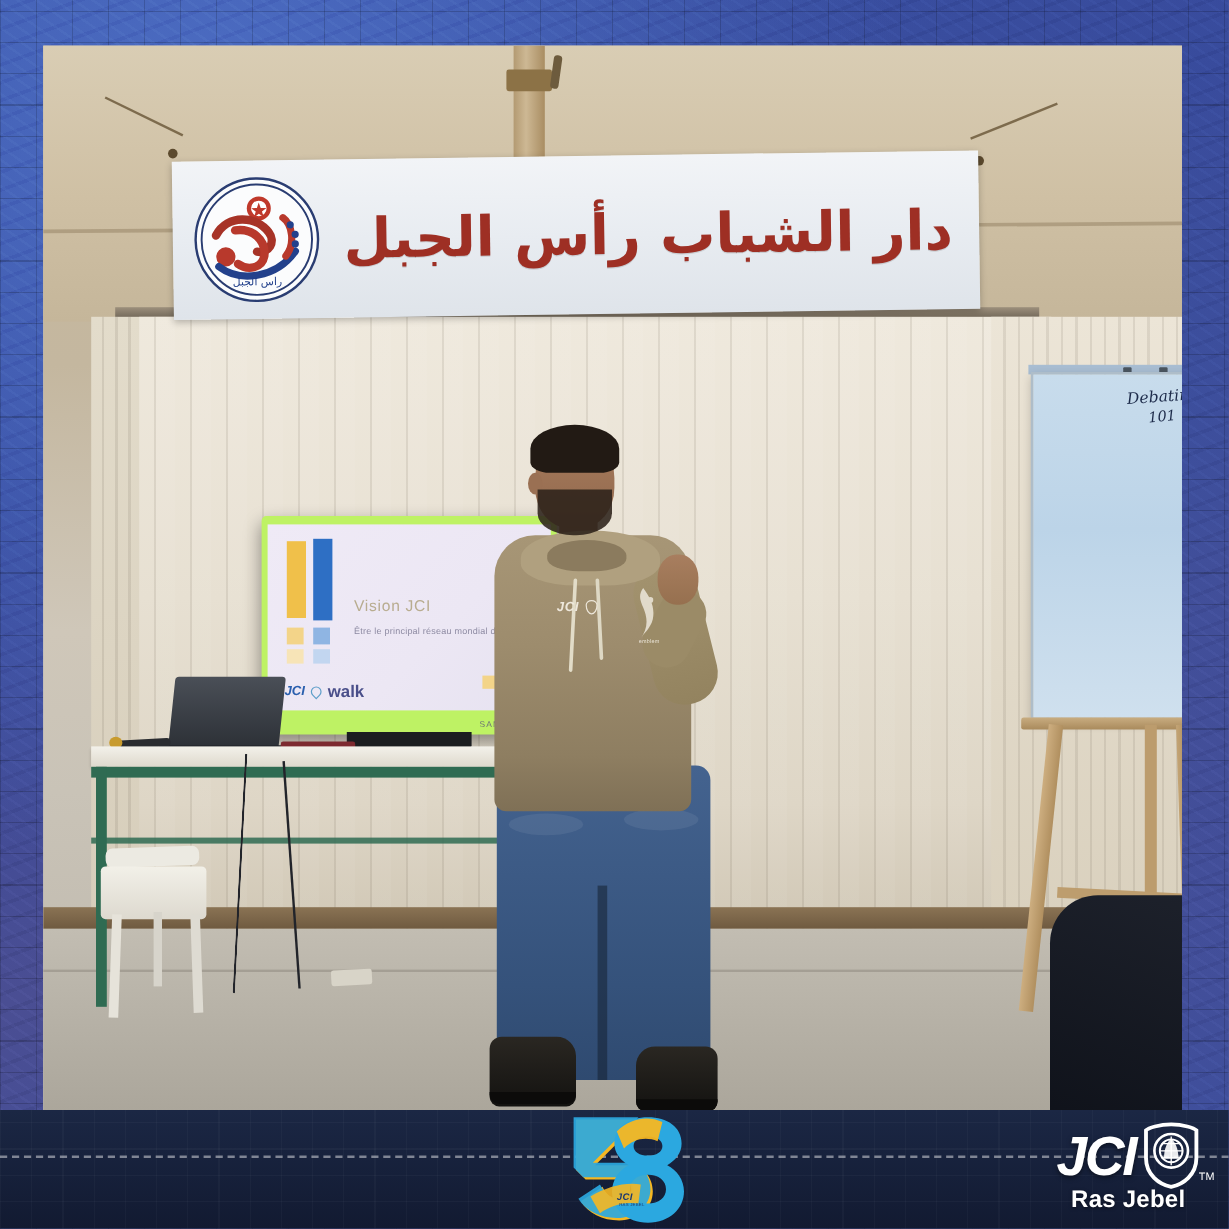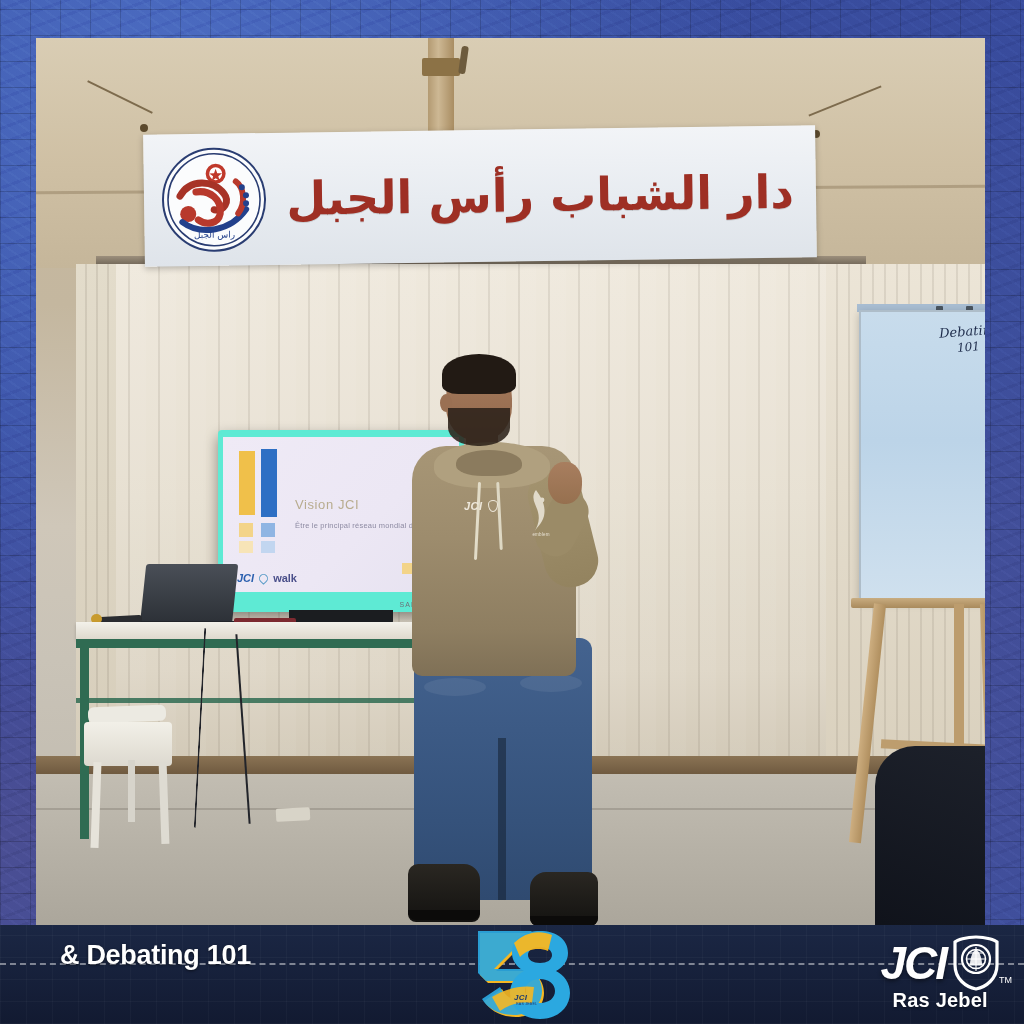--- a/index.html
+++ b/index.html
@@ -132,21 +132,21 @@
     overflow:hidden;
   }
   .banner-rope{
     position:absolute; height:2px; background:#7d6b4d;
   }
   .tie{ position:absolute; width:8px; height:8px; border-radius:50%; background:#5c4a2e; }
 
   
   .tv{
     position:absolute; left:182px; top:392px; width:246px; height:182px;
-    background:#5eead4; border-radius:4px;
+    background:#bef264; border-radius:4px;
     box-shadow:0 6px 14px rgba(0,0,0,.4);
     padding:7px 5px 20px 5px;
   }
   .tv-brand{
     position:absolute; right:22px; bottom:4px; color:#6d7077; font-size:7px; letter-spacing:1px;
   }
   .tv-stand{
     position:absolute; left:253px; top:572px; width:104px; height:16px;
     background:#1b1d20; border-radius:0 0 5px 5px;
   }
@@ -173,21 +173,21 @@
     white-space:nowrap; overflow:hidden;
     filter:blur(.4px);
   }
   .slide-foot{
     position:absolute; left:14px; bottom:8px;
     display:flex; align-items:center; gap:5px;
     filter:blur(.4px);
   }
   .slide-foot .jci{ color:#2a5fae; font-size:11px; font-weight:bold; font-style:italic; }
   .slide-foot .pin{ width:9px;height:9px;border:1.6px solid #5d9ec9;border-radius:50% 50% 50% 0;transform:rotate(-45deg); }
-  .slide-foot .walk{ color:#4a4f8a; font-size:11px; font-weight:bold; }
+  .slide-foot .walk{ color:#4a4f8a; font-size:14px; font-weight:bold; }
   .slide-sq{ position:absolute; bottom:18px; width:11px; height:11px; }
   .sq1{ right:46px; background:#f3d489; }
   .sq2{ right:28px; background:#f0c04a; }
   .sq3{ right:10px; background:#e8b43c; }
 
   
   .table-top{
     position:absolute; left:40px; top:584px; width:400px; height:17px;
     background:linear-gradient(180deg,#f3f1ea,#ded9cd);
     box-shadow:0 2px 3px rgba(0,0,0,.2);
@@ -543,21 +543,20 @@
     <div class="chest-emblem-text">emblem</div>
   </div>
 
   <div class="dark-obj"></div>
 </div>
 
 <div id="band">
   <div class="dash-line"></div>
 
   <div class="band-title">
-    <span class="l2">&amp; Debating 101</span>
   </div>
 
   <div class="logo38">
     <svg width="112" height="96" viewBox="0 0 112 96">
 
       <path d="M18 6 H72 L34 44 H62 C74 44 82 54 82 66 C82 80 70 90 54 90 C40 90 28 84 22 74 L40 62 C44 70 50 74 56 74 C62 74 66 70 66 66 C66 60 62 56 54 56 H26 L18 48 Z" fill="#f5b722"></path>
 
       <path d="M16 4 H70 L32 42 H60 C72 42 80 52 80 64 C80 78 68 88 52 88 C38 88 26 82 20 72 L38 60 C42 68 48 72 54 72 C60 72 64 68 64 64 C64 58 60 54 52 54 H24 L16 46 Z" fill="#2ba8e0" opacity="0.92"></path>
 
       <path d="M78 4 C94 4 106 12 106 26 C106 34 101 40 94 44 C102 48 108 56 108 66 C108 80 96 92 78 92 C60 92 48 80 48 66 C48 56 54 48 62 44 C55 40 50 34 50 26 C50 12 62 4 78 4 Z M78 20 C71 20 66 23 66 28 C66 33 71 36 78 36 C85 36 90 33 90 28 C90 23 85 20 78 20 Z M78 52 C69 52 63 57 63 64 C63 71 69 76 78 76 C87 76 93 71 93 64 C93 57 87 52 78 52 Z" fill="#2ba8e0"></path>

